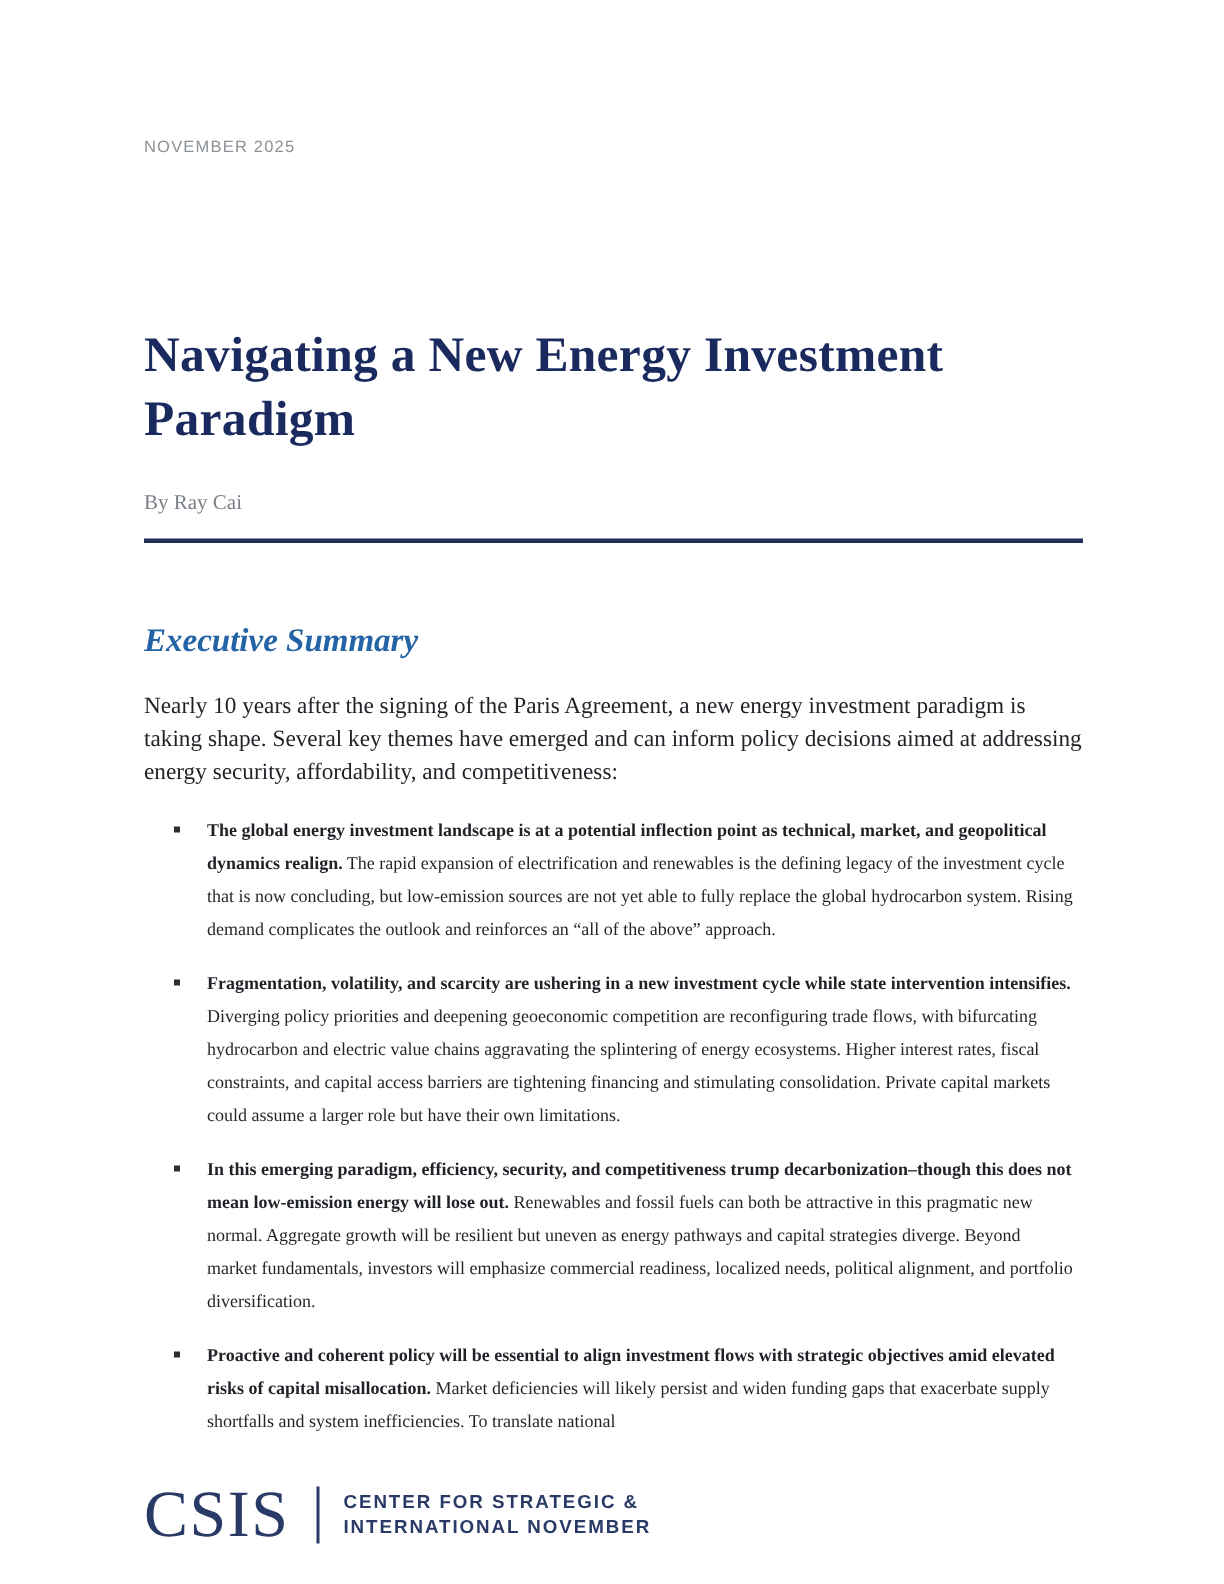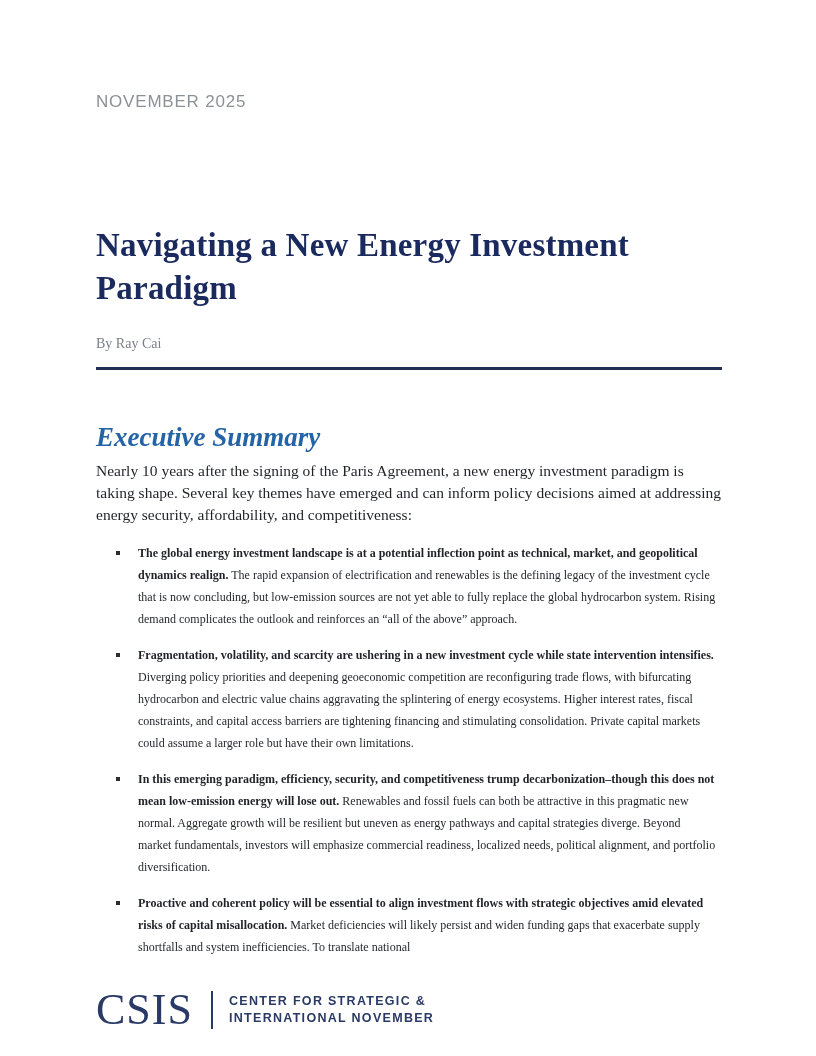--- a/index.html
+++ b/index.html
@@ -18,21 +18,21 @@
   }
   .content {
     position: absolute;
     left: 96px;
     right: 94px;
     top: 0;
   }
   .eyebrow {
     margin-top: 92px;
     font-family: "Liberation Sans", sans-serif;
-    font-size: 17px;
+    font-size: 11px;
     letter-spacing: 0.8px;
     color: #8c9196;
   }
   .doc-title {
     margin-top: 112px;
     max-width: 600px;
     font-size: 33px;
     line-height: 1.3;
     font-weight: 700;
     color: #1b2a5e;
@@ -44,27 +44,27 @@
     color: #7b8088;
   }
   .rule {
     margin-top: 15px;
     height: 3px;
     background: #232f54;
     border: none;
   }
   .section-heading {
     margin-top: 52px;
-    font-size: 27px;
+    font-size: 22px;
     font-style: italic;
     font-weight: 600;
     color: #2463a5;
   }
   .intro {
-    margin-top: 7px;
+    margin-top: 20px;
     font-size: 15.5px;
     line-height: 22px;
     color: #1f2227;
   }
   ul.key-points {
     list-style: none;
     margin: 16px 0 0 0;
     padding: 0;
   }
   ul.key-points li {

